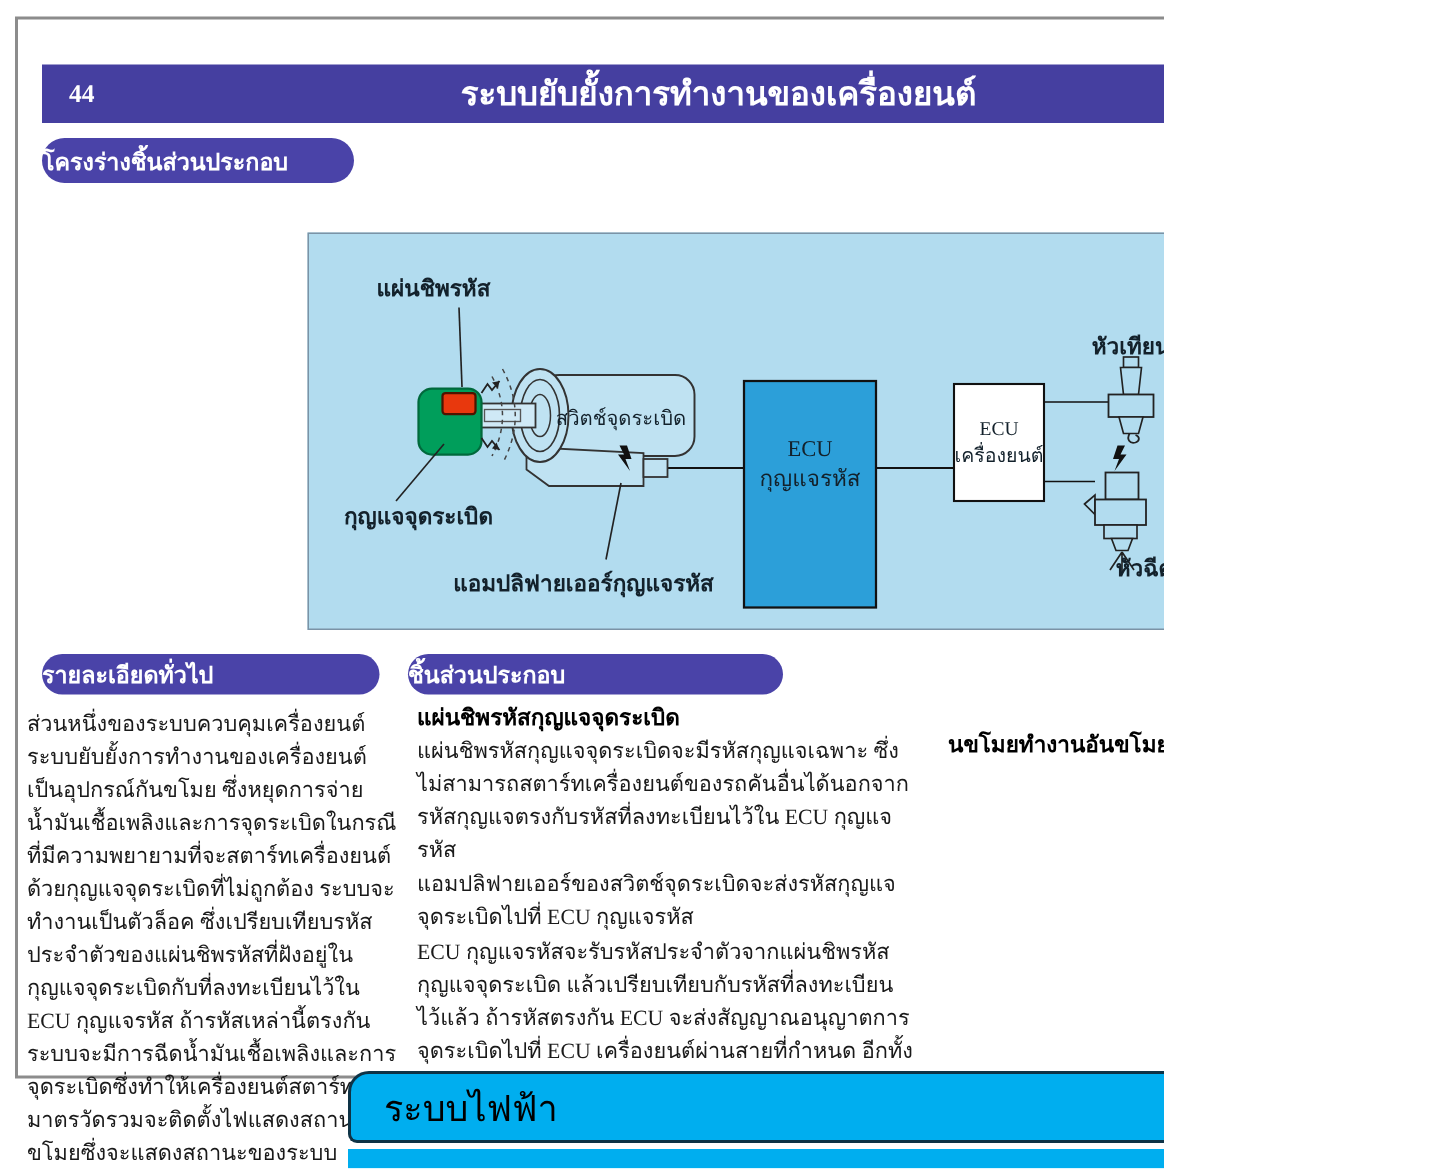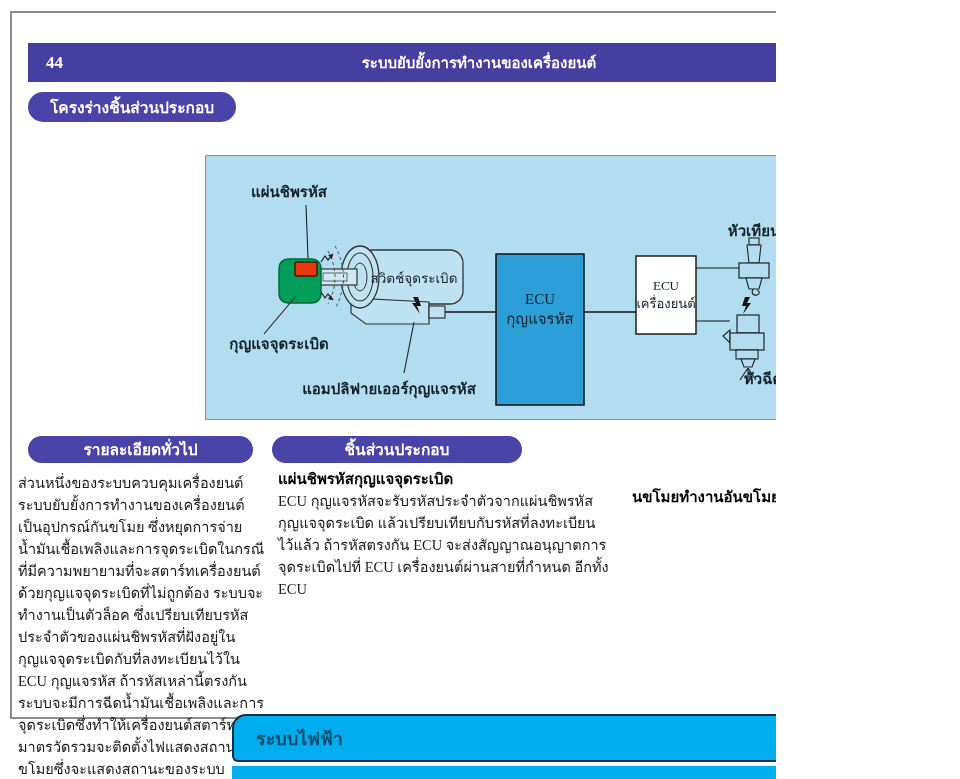--- a/index.html
+++ b/index.html
@@ -9,24 +9,24 @@
   }
   .page-frame{
     position:absolute;left:10px;top:11px;width:935px;height:704px;
     border:2px solid #8c8c8c;background:#ffffff;
   }
   .header-bar{
     position:absolute;left:28px;top:43px;width:902px;height:39px;
     background:#453fa0;color:#ffffff;display:flex;align-items:center;
   }
   .page-number{position:absolute;left:18px;font-size:17px;font-weight:bold;}
-  .header-title{width:100%;text-align:center;font-size:15px;font-weight:bold;}
+  .header-title{width:100%;text-align:center;font-size:22px;font-weight:bold;}
   .pill{
     position:absolute;background:#4a43a8;color:#ffffff;border-radius:16px;
-    display:flex;align-items:center;justify-content:center;
+    display:flex;align-items:center;justify-content:flex-start;
     font-size:15.5px;font-weight:bold;
   }
   .pill-outline{left:28px;top:92px;width:208px;height:30px;}
   .pill-general{left:28px;top:436px;width:225px;height:27px;}
   .pill-components{left:272px;top:436px;width:250px;height:27px;}
   .diagram{
     position:absolute;left:205px;top:155px;width:580px;height:263px;
     background:#b2dcef;border:1px solid #7b93a6;
   }
   .diagram svg{position:absolute;left:0;top:0;}
@@ -35,21 +35,21 @@
   .col-mid{left:278px;top:468px;width:332px;}
   .col-right{left:632px;top:486px;width:315px;}
   .col h4{margin:0;padding:0;font-size:15px;line-height:22px;font-weight:bold;color:#000000;}
   .col p{margin:0 0 1px 0;padding:0;}
   .footer-tab{
     position:absolute;left:232px;top:714px;width:728px;height:48px;
     background:#00aeef;border:2px solid #0e3346;border-right:none;
     border-top-left-radius:14px;border-bottom-left-radius:6px;
     display:flex;align-items:center;box-sizing:border-box;
   }
-  .footer-tab-label{margin-left:22px;font-size:18px;font-weight:bold;color:#0c4a6e;}
+  .footer-tab-label{margin-left:22px;font-size:24px;font-weight:normal;color:#000000;}
   .footer-strip{
     position:absolute;left:232px;top:766px;width:728px;height:13px;background:#00aeef;
   }
   .frame-edge-overlay{
     position:absolute;left:943px;top:716px;width:0;height:46px;border-left:2px solid #2b4a5e;
   }
   svg text{font-family:"Liberation Serif","DejaVu Serif",serif;fill:#13212b;}
 </style>
 </head>
 <body>
@@ -140,20 +140,22 @@
   <div class="pill pill-general">
     <span>รายละเอียดทั่วไป</span>
   </div>
 
   <div class="col col-left">
     <p>ส่วนหนึ่งของระบบควบคุมเครื่องยนต์ ระบบยับยั้งการทำงานของเครื่องยนต์เป็นอุปกรณ์กันขโมย ซึ่งหยุดการจ่ายน้ำมันเชื้อเพลิงและการจุดระเบิดในกรณีที่มีความพยายามที่จะสตาร์ทเครื่องยนต์ ด้วยกุญแจจุดระเบิดที่ไม่ถูกต้อง ระบบจะทำงานเป็นตัวล็อค ซึ่งเปรียบเทียบรหัสประจำตัวของแผ่นชิพรหัสที่ฝังอยู่ในกุญแจจุดระเบิดกับที่ลงทะเบียนไว้ใน ECU กุญแจรหัส ถ้ารหัสเหล่านี้ตรงกัน ระบบจะมีการฉีดน้ำมันเชื้อเพลิงและการจุดระเบิดซึ่งทำให้เครื่องยนต์สตาร์ทติด มาตรวัดรวมจะติดตั้งไฟแสดงสถานะกันขโมยซึ่งจะแสดงสถานะของระบบ</p>
   </div>
 
   <div class="col col-mid">
     <h4>แผ่นชิพรหัสกุญแจจุดระเบิด</h4>
+    <p>แผ่นชิพรหัสกุญแจจุดระเบิดจะมีรหัสกุญแจเฉพาะ ซึ่งไม่สามารถสตาร์ทเครื่องยนต์ของรถคันอื่นได้นอกจากรหัสกุญแจตรงกับรหัสที่ลงทะเบียนไว้ใน ECU กุญแจรหัส</p>
+    <p>แอมปลิฟายเออร์ของสวิตช์จุดระเบิดจะส่งรหัสกุญแจจุดระเบิดไปที่ ECU กุญแจรหัส</p>
     <p>ECU กุญแจรหัสจะรับรหัสประจำตัวจากแผ่นชิพรหัสกุญแจจุดระเบิด แล้วเปรียบเทียบกับรหัสที่ลงทะเบียนไว้แล้ว ถ้ารหัสตรงกัน ECU จะส่งสัญญาณอนุญาตการจุดระเบิดไปที่ ECU เครื่องยนต์ผ่านสายที่กำหนด อีกทั้ง ECU</p>
   </div>
 
   <div class="col col-right">
     <h4>นขโมยทำงานอันขโมย</h4>
   </div>
 
   <div class="footer-tab">
     <span class="footer-tab-label">ระบบไฟฟ้า</span>
   </div>

